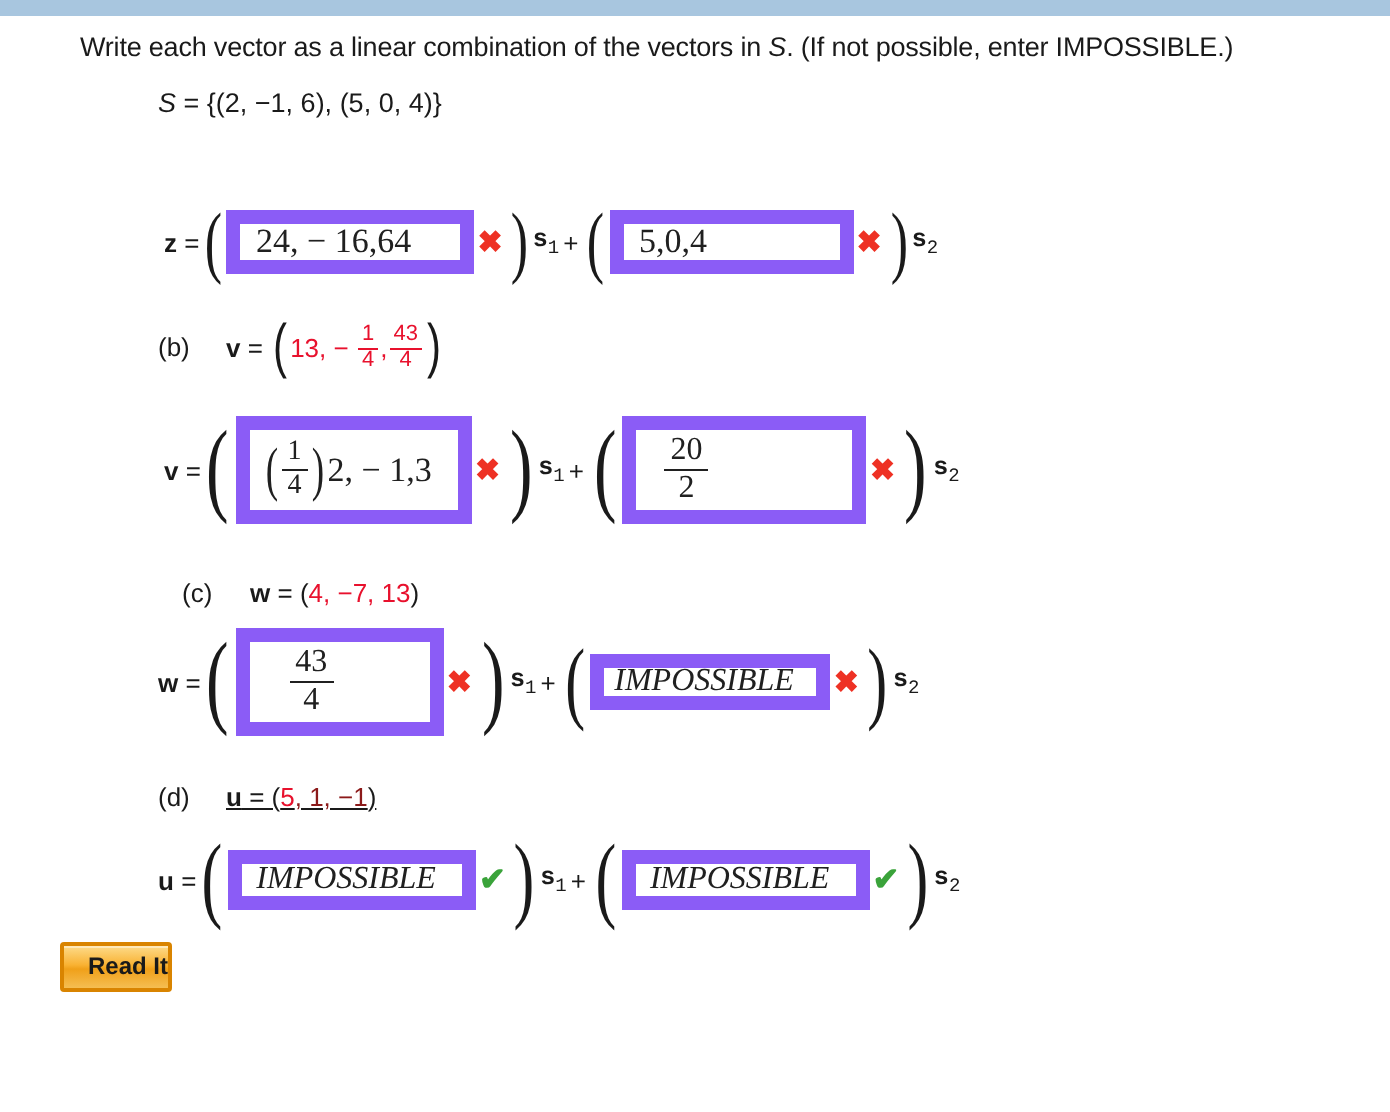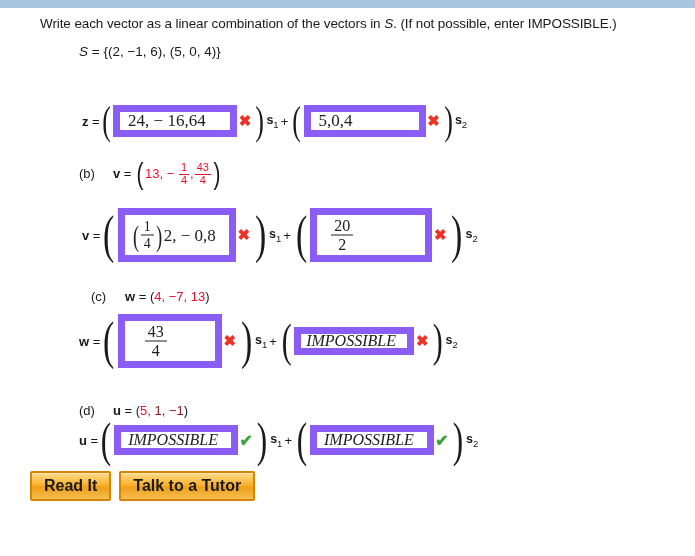--- a/index.html
+++ b/index.html
@@ -195,20 +195,21 @@
     font-size: 15px;
     font-weight: bold;
   }
   .mark.x { color: #ee3124; }
   .mark.check { color: #3aa33a; font-size: 16px; }
   .sublabel {
     display: inline-block;
     vertical-align: middle;
     font-size: 12.5px;
     font-weight: bold;
+    font-family: Liberation Mono, monospace;
   }
   .sublabel sub { font-size: 9.5px; font-weight: normal; }
   .plus {
     display: inline-block;
     vertical-align: middle;
     font-size: 13px;
     padding: 0 2px;
   }
 
   
@@ -224,23 +225,23 @@
     font-weight: bold;
     color: #f08a1e;
     margin-right: 12px;
     letter-spacing: -0.1px;
   }
   .helpbtn {
     display: inline-block;
     border: 2px solid #d98400;
     background: linear-gradient(to bottom, #fddb8a 0%, #f9b233 45%, #f0a019 55%, #f5be52 100%);
     color: #1a1a1a;
-    font-size: 16px;
-    font-weight: bold;
-    padding: 3px 12px 4px 12px;
+    font-size: 12px;
+    font-weight: bold;
+    padding: 3px 0 4px 12px;
     margin-right: 8px;
     border-radius: 2px;
     box-shadow: inset 0 1px 0 #ffe9b8;
     line-height: 1.2;
     cursor: pointer;
     font-family: "Liberation Sans", sans-serif;
   }
 </style>
 </head>
 <body>
@@ -264,44 +265,43 @@
   </div>
 
   <div class="answerrow" style="left:82px; top:200px;">
     <span class="eqlead"><span>v</span><span class="eqsign"> = </span></span><span class="paren" style="font-size:52px;">(</span><span class="box" style="width:118px;height:54px;"><span class="mixed">
           <span class="mparen">(</span>
           <span class="mfrac">
             <span class="num">1</span>
             <span class="den">4</span>
           </span>
           <span class="mparen">)</span>
-          <span>2, − 0,8</span>
+          <span>2, − 1,3</span>
         </span></span><span class="mark x">✖</span><span class="paren" style="font-size:52px;">)</span><span class="sublabel"><span>s</span><sub>1</sub></span><span class="plus">+</span><span class="paren" style="font-size:52px;">(</span><span class="box" style="width:122px;height:54px;"><span class="boxfrac">
           <span class="num">20</span>
           <span class="den">2</span>
         </span></span><span class="mark x">✖</span><span class="paren" style="font-size:52px;">)</span><span class="sublabel"><span>s</span><sub>2</sub></span>
   </div>
 
   <div class="partrow" style="left:91px; top:281px;">
     <span class="plabel">(c)</span><span class="vname">w</span><span> = (</span><span class="red">4, −7, 13</span><span>)</span>
   </div>
 
   <div class="answerrow" style="left:79px; top:306px;">
     <span class="eqlead"><span>w</span><span class="eqsign"> = </span></span><span class="paren" style="font-size:52px;">(</span><span class="box" style="width:104px;height:54px;"><span class="boxfrac" style="left:20px;">
           <span class="num">43</span>
           <span class="den">4</span>
         </span></span><span class="mark x">✖</span><span class="paren" style="font-size:52px;">)</span><span class="sublabel"><span>s</span><sub>1</sub></span><span class="plus">+</span><span class="paren" style="font-size:46px;">(</span><span class="box" style="width:120px;height:28px;"><span class="bxtext impossible" style="left:5px;">IMPOSSIBLE</span></span><span class="mark x">✖</span><span class="paren" style="font-size:46px;">)</span><span class="sublabel"><span>s</span><sub>2</sub></span>
   </div>
 
-  <div class="partrow" style="left:79px; top:395px;">
+  <div class="partrow" style="left:79px; top:383px;text-decoration:underline;">
     <span class="plabel">(d)</span><span class="vname">u</span><span> = (</span><span class="red">5</span><span class="darkred">, 1, −1</span><span>)</span>
   </div>
 
   <div class="answerrow" style="left:79px; top:408px;">
     <span class="eqlead"><span>u</span><span class="eqsign"> = </span></span><span class="paren" style="font-size:48px;">(</span><span class="box" style="width:124px;height:30px;"><span class="bxtext impossible" style="left:7px;">IMPOSSIBLE</span></span><span class="mark check">✔</span><span class="paren" style="font-size:48px;">)</span><span class="sublabel"><span>s</span><sub>1</sub></span><span class="plus">+</span><span class="paren" style="font-size:48px;">(</span><span class="box" style="width:124px;height:30px;"><span class="bxtext impossible" style="left:7px;">IMPOSSIBLE</span></span><span class="mark check">✔</span><span class="paren" style="font-size:48px;">)</span><span class="sublabel"><span>s</span><sub>2</sub></span>
   </div>
 
   <div id="needhelp">
     <span class="helpbtn">Read It</span>
-    <span class="helpbtn">Talk to a Tutor</span>
   </div>
 
 </div>
 
 </body></html>

